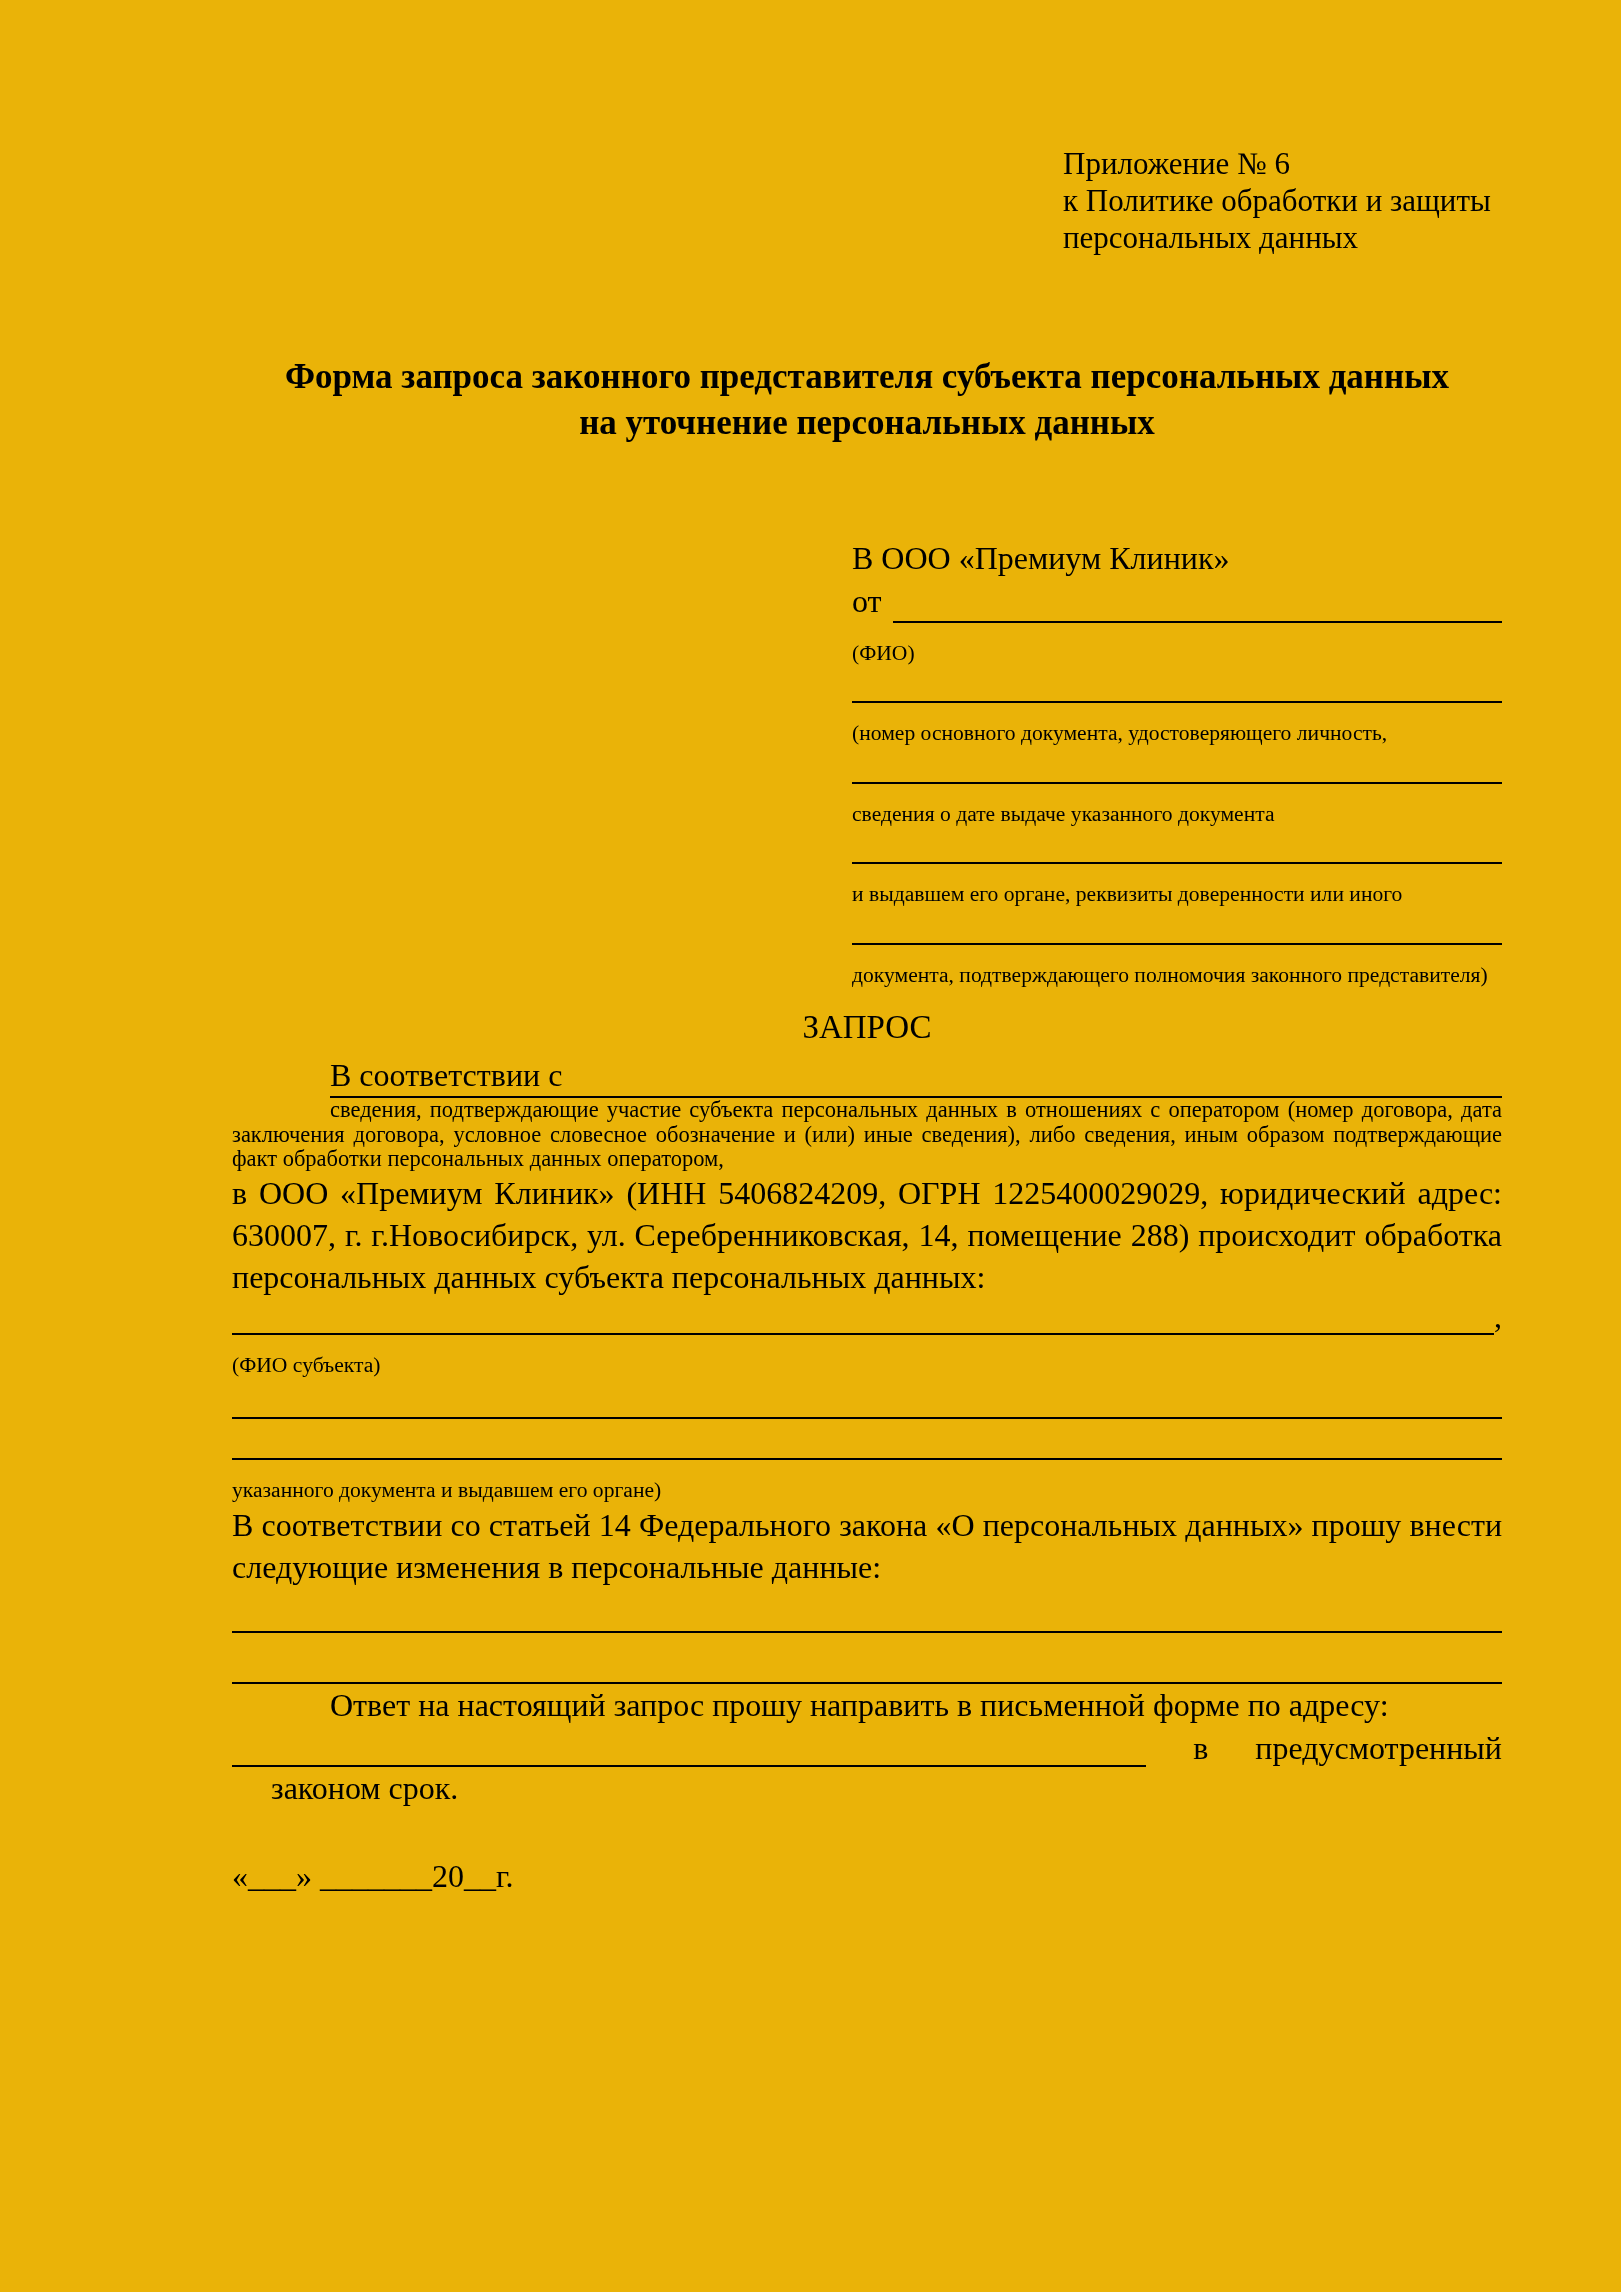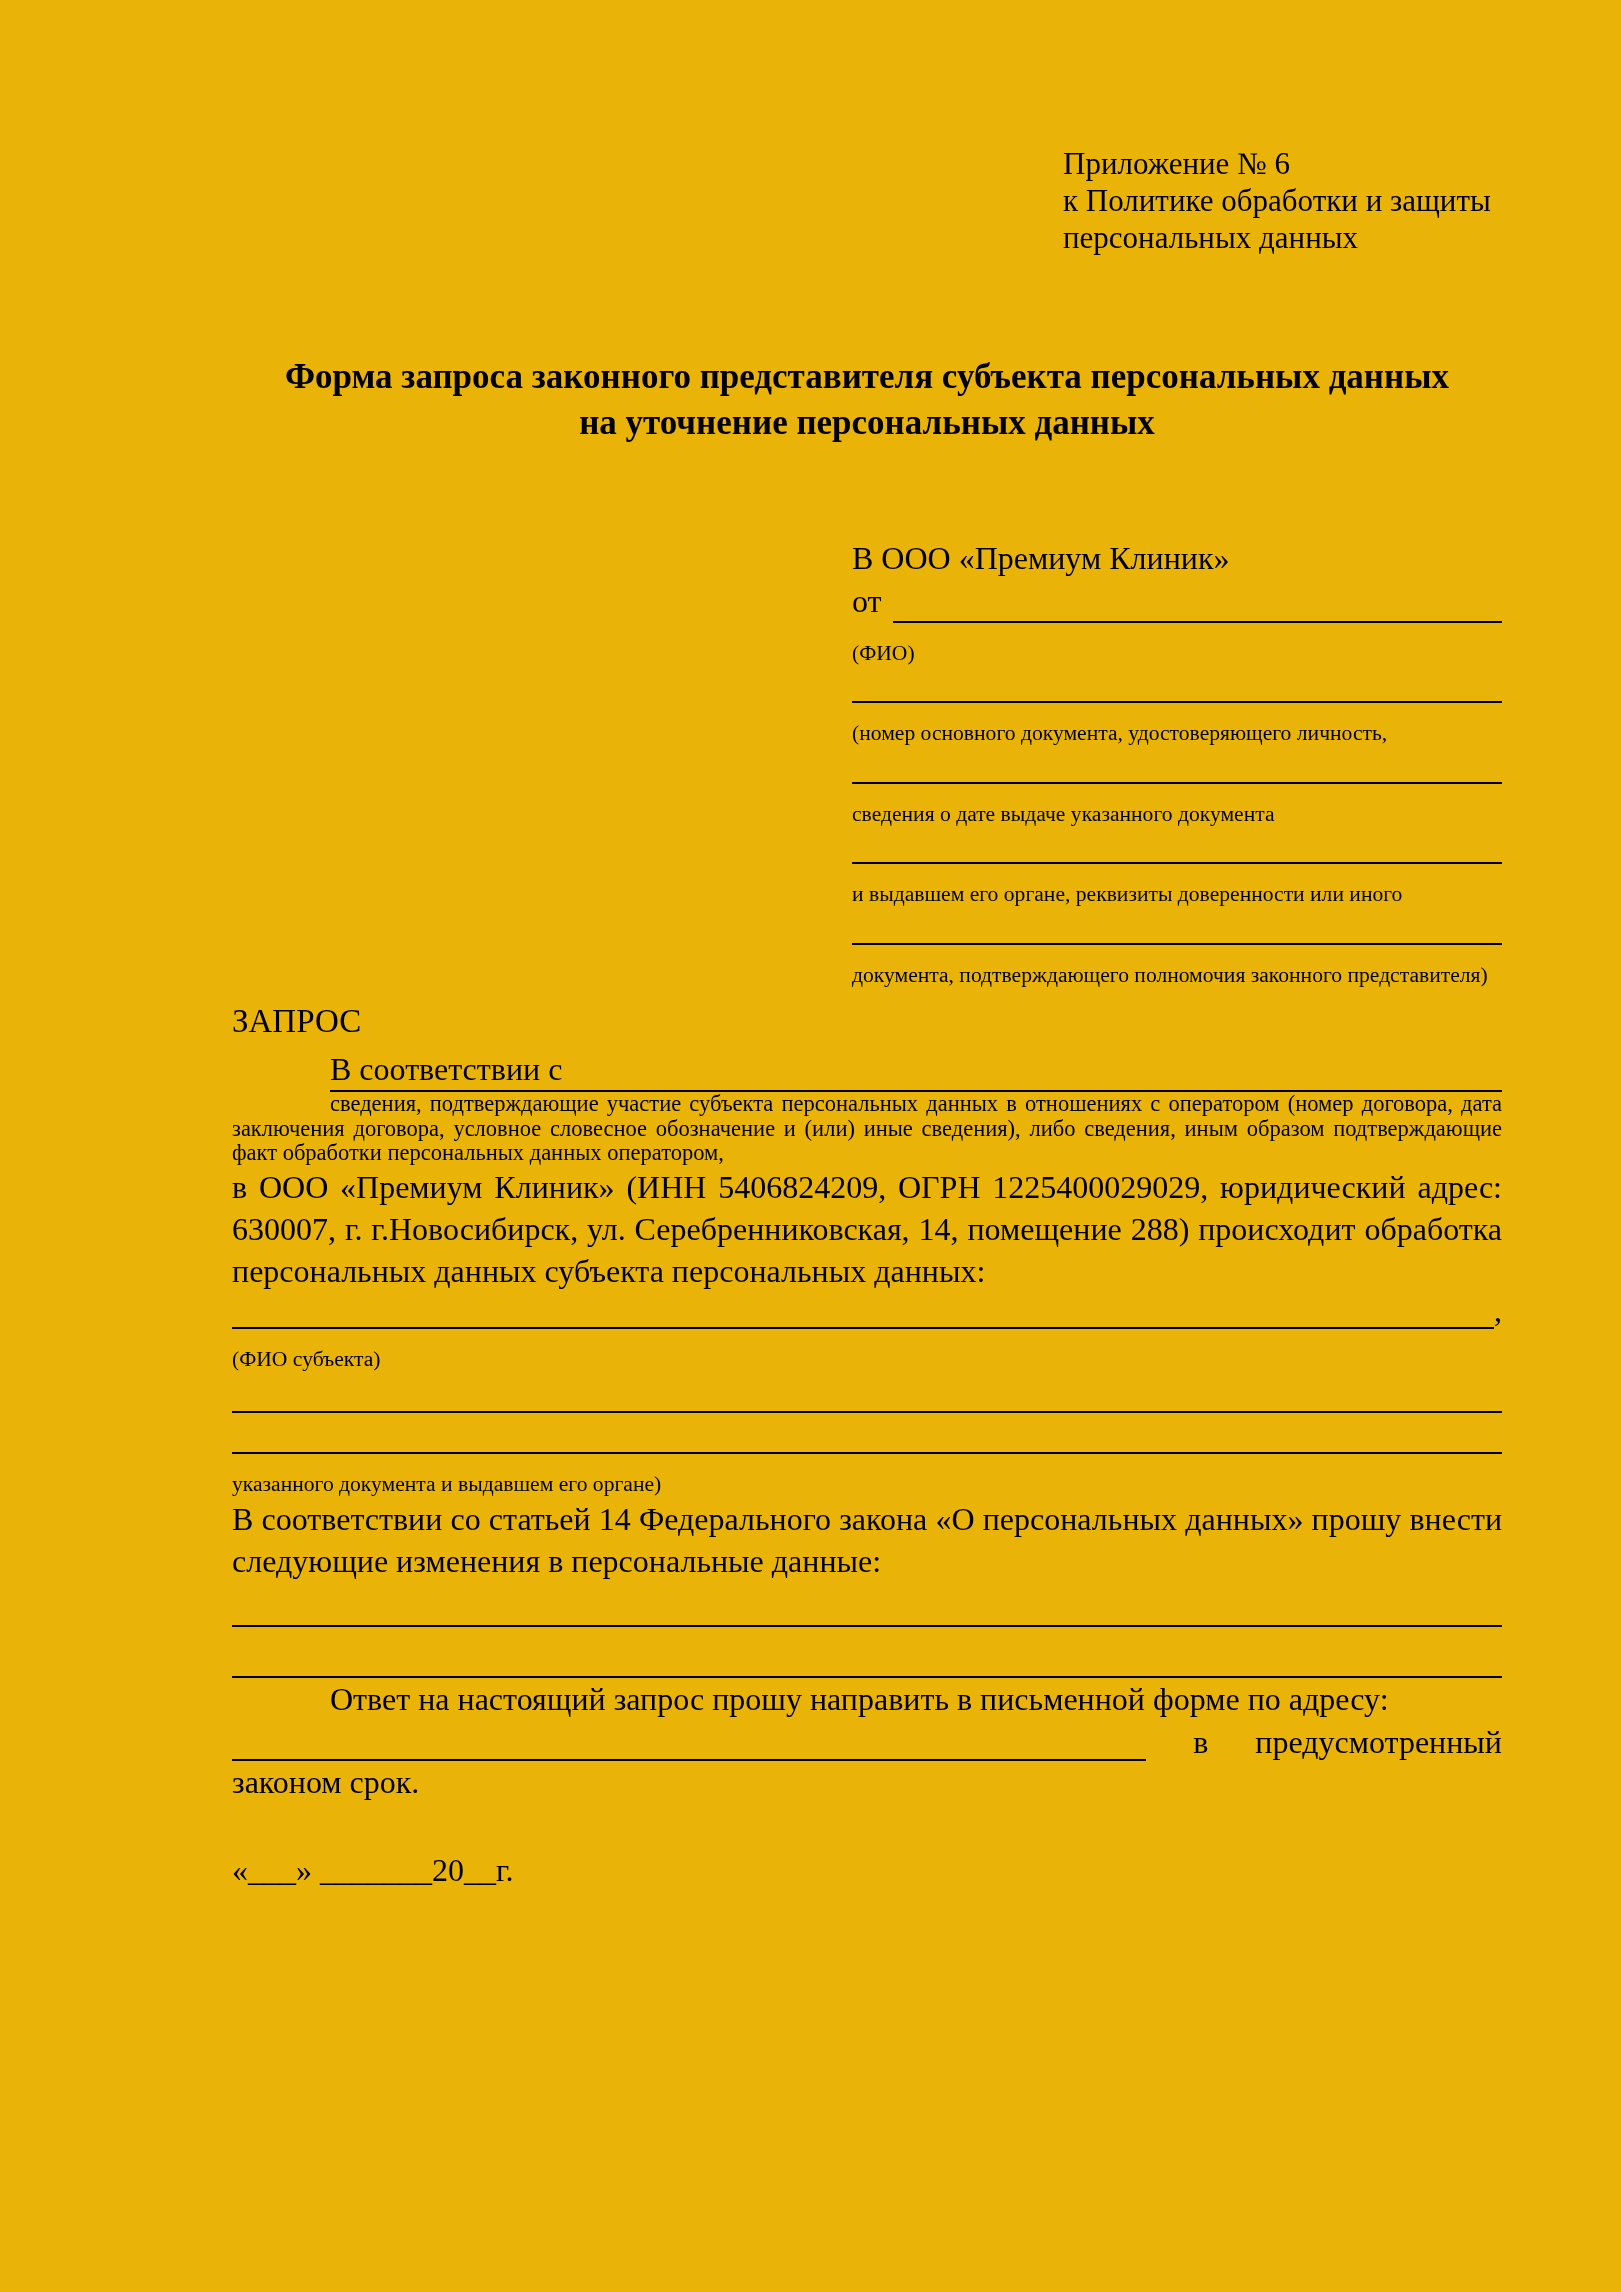--- a/index.html
+++ b/index.html
@@ -45,22 +45,22 @@
   .addr-from { display:flex; margin-top:3.9px; height:41px; }
   .addr-from .lbl { padding-right:11.8px; }
   .fill { flex:1 1 auto; border-bottom:2.9px solid #000; }
   .addr-field { height:37px; border-bottom:2.9px solid #000; }
   .cap {
     font-size:21.6px;
     line-height:25.5px;
     padding-top:18px;
   }
   .heading {
-    margin-top:14px;
-    text-align:left;
+    margin-top:20px;
+    text-align:center;
     font-size:33px;
     line-height:39px;
     font-family:Liberation Serif, serif;
   }
   .intro {
     display:flex;
     margin-top:7.8px;
     padding-left:98px;
     font-size:32px;
     line-height:41px;
@@ -99,21 +99,21 @@
   .answer-2 {
     display:flex;
     align-items:flex-end;
     justify-content:space-between;
     height:39px;
     font-size:32px;
     line-height:37px;
     margin-top:2px;
   }
   .answer-2 .addr-input { width:72%; border-bottom:2.9px solid #000; height:35px; }
-  .answer-3 { font-size:32px; line-height:42px; }
+  .answer-3 { font-size:32px; line-height:42px;margin-left:39px; }
   .footer-row {
     margin-top:48px;
     display:flex;
     justify-content:space-between;
     align-items:flex-end;
     font-size:32px;
     line-height:39px;
   }
   .sig { display:flex; align-items:flex-end; }
   .sig-line { width:416px; height:35px; border-bottom:2.9px solid #000; }

